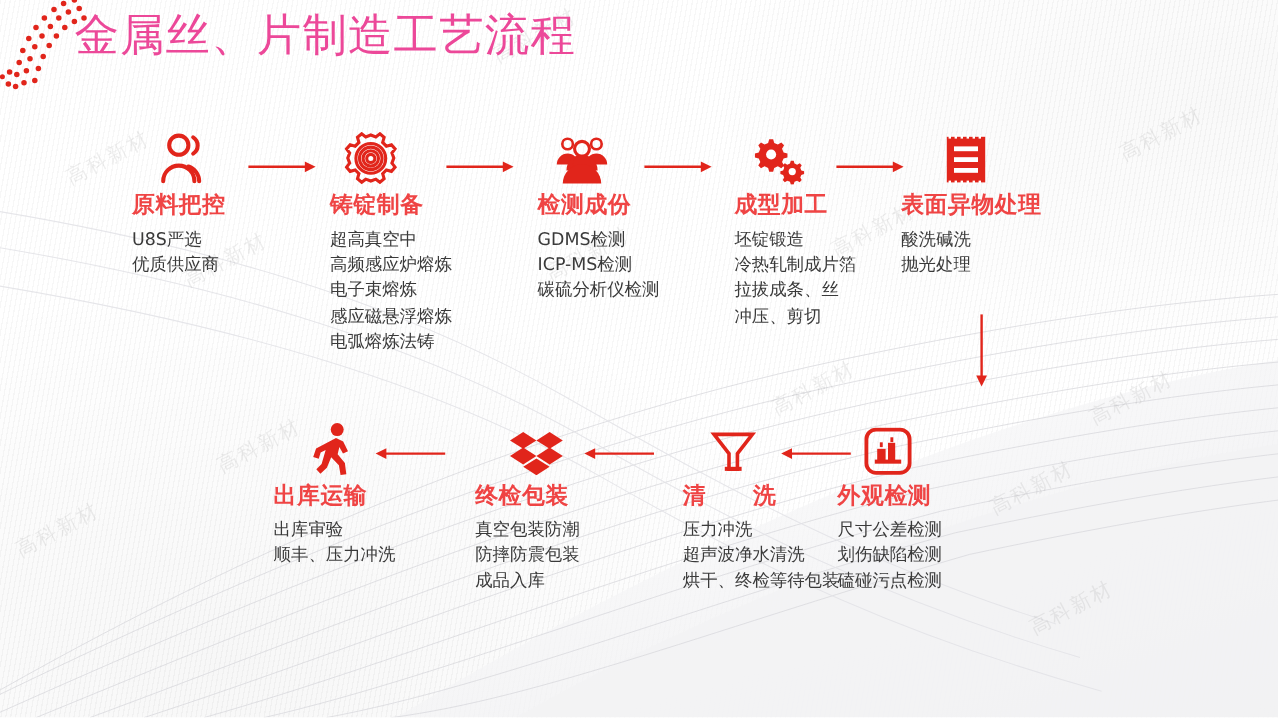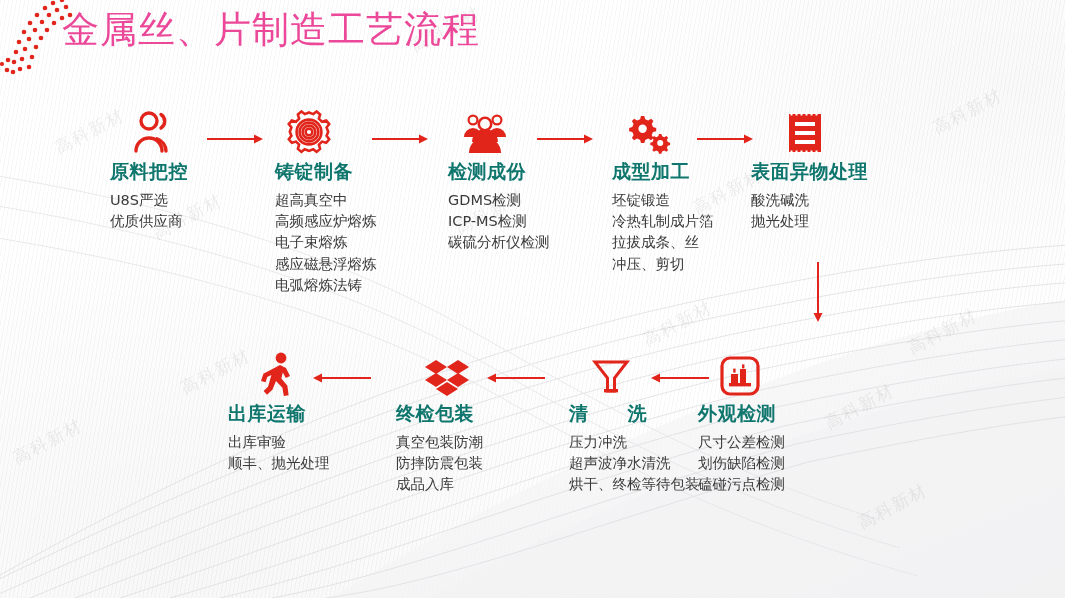--- a/index.html
+++ b/index.html
@@ -93,21 +93,21 @@
   .step-icon {
     height: 46px;
     margin-bottom: 6px;
     display: flex;
     align-items: flex-end;
   }
   .step-icon svg { display: block; }
   .step-title {
     font-size: 19px;
     font-weight: bold;
-    color: #0f766e;
+    color: #ef4444;
     letter-spacing: 0.5px;
     line-height: 1.25;
     white-space: nowrap;
     margin-bottom: 6px;
     font-family: "DejaVu Sans", "Liberation Sans", sans-serif;
   }
   .step-list {
     font-size: 14.5px;
     color: #3a3a3a;
     line-height: 1.47;
@@ -390,21 +390,21 @@
           <svg width="36" height="44" viewBox="0 0 36 44">
       <g fill="#e1251b">
         <circle cx="21" cy="6" r="5.4"></circle>
         <path d="M20 13 l6 3 4 8 -4.2 2 -3-5.6 -1.4 6.2 6 7.2 1.2 9.4 -4.8 .7 -1.4-8.2 -6.4-6.6 -3.6 8.6 -5.4 5 -3.4-3.6 4.4-4.4 3.4-11.6 -4.2 2 -1.6 5.2 -4.6-1.4 2.4-7.2z"></path>
       </g>
           </svg>
         </div>
         <div class="step-title">出库运输</div>
         <div class="step-list">
           <div>出库审验</div>
-          <div>顺丰、抛光处理</div>
+          <div>顺丰、压力冲洗</div>
         </div>
       </div>
     </div>
   <div id="connectors-container">
       <div class="arrow-h" style="left: 207px; top: 133px; width: 56px;">
         <svg width="56" height="12" viewBox="0 0 56 12">
       <line x1="0" y1="6" x2="48" y2="6" stroke="#e1251b" stroke-width="2"></line>
       <path d="M47 1.5 L56 6 L47 10.5 Z" fill="#e1251b"></path>
         </svg>
       </div>

